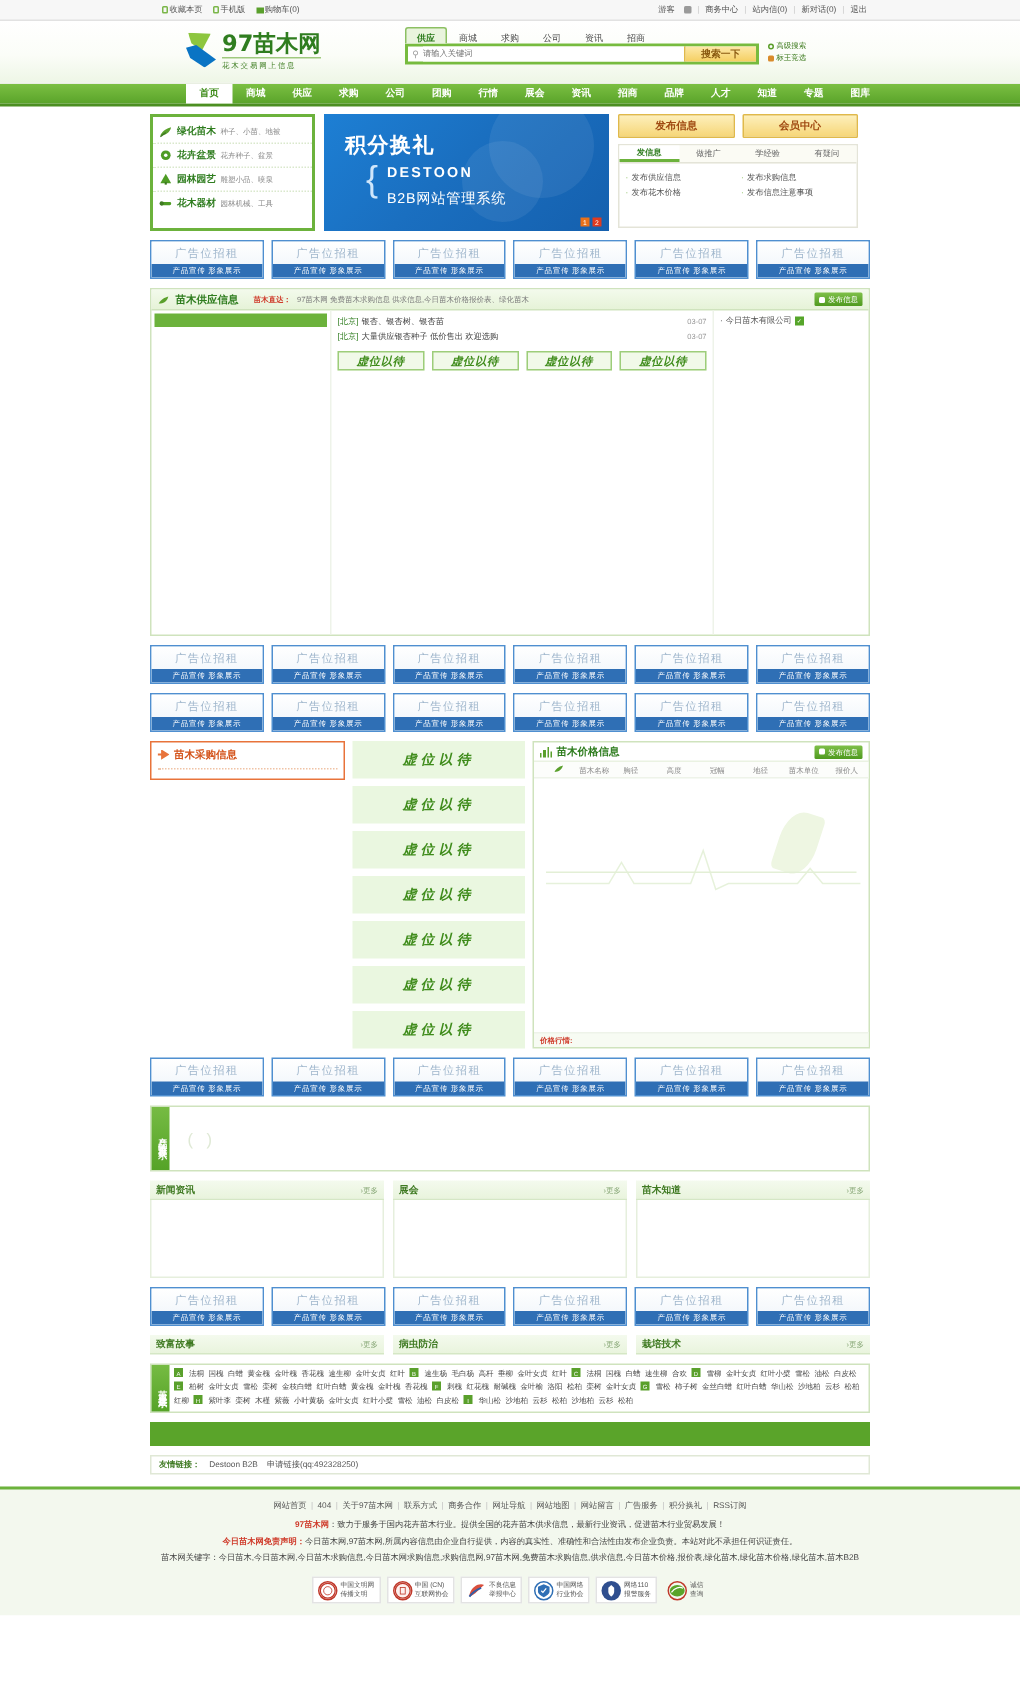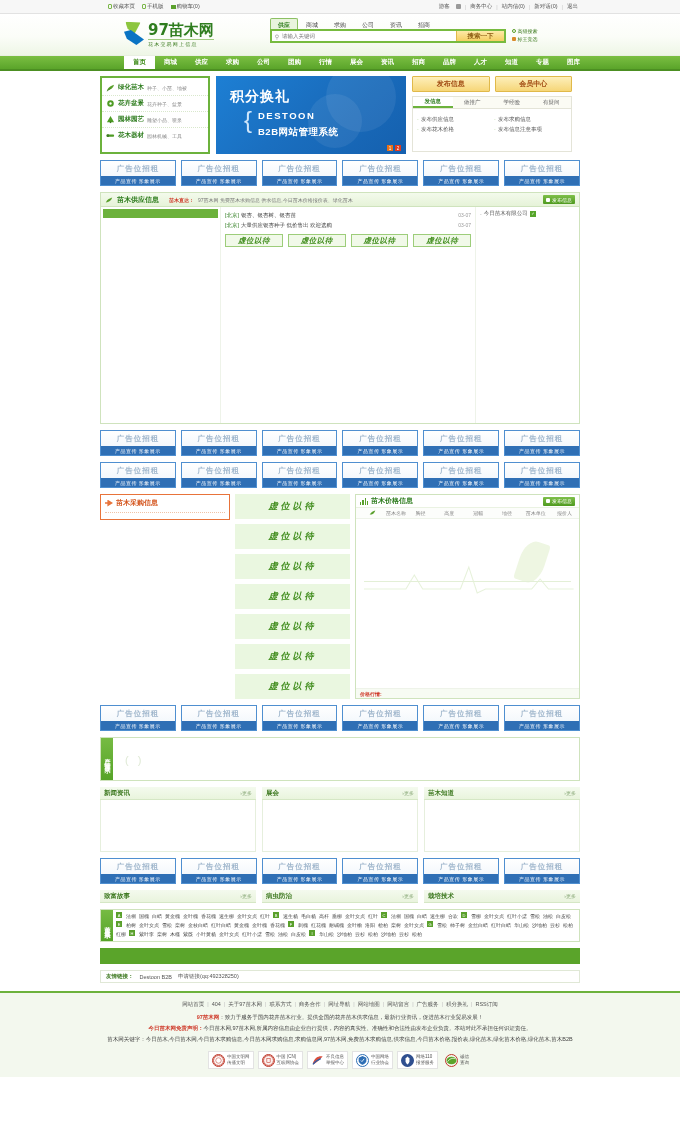--- a/index.html
+++ b/index.html
@@ -103,21 +103,21 @@
   .banner{
     width:190px; height:78px; position:relative; overflow:hidden;
     background:linear-gradient(135deg,#1d7fd4 0%,#1a6fc0 45%,#1560ae 100%);
   }
   .banner .circ{ position:absolute; border-radius:50%; background:rgba(255,255,255,.07);}
   .banner .c1{ width:70px;height:70px; right:10px; top:-14px;}
   .banner .c2{ width:54px;height:54px; right:44px; top:18px;}
   .b-l1{ position:absolute; left:14px; top:12px; color:#fff; font-size:14px; font-weight:bold; letter-spacing:1px;}
   .b-brace{ position:absolute; left:28px; top:32px; color:#cfe6fb; font-size:24px; line-height:24px; font-weight:300;}
   .b-l2{ position:absolute; left:42px; top:34px; color:#fff; font-size:9.5px; font-weight:bold; letter-spacing:1.5px;}
-  .b-l3{ position:absolute; left:42px; top:50px; color:#fff; font-size:9.5px; font-weight:bold; letter-spacing:.5px;}
+  .b-l3{ position:absolute; left:42px; top:50px; color:#fff; font-size:9.5px; font-weight:normal; letter-spacing:.5px;}
   .b-dots{ position:absolute; right:5px; bottom:3px; display:flex; gap:2px;}
   .b-dots span{ width:6px;height:6px; font-size:4.5px; color:#fff; display:flex; align-items:center; justify-content:center;}
   .b-dots .d1{ background:#e8711a; }
   .b-dots .d2{ background:#e03b1f; }
 
   .member{ width:160px; }
   .m-btns{ display:flex; gap:5px; }
   .m-btn{
     flex:1; height:16px; display:flex; align-items:center; justify-content:center;
     background:linear-gradient(to bottom,#fdefbb,#f6d678); border:1px solid #e0b94a;
@@ -137,21 +137,21 @@
   .m-links a:before{ content:"·"; position:absolute; left:2px; color:#8cc063;}
 
   
   .ads{ display:flex; gap:5px; margin-top:6px; }
   .ad{
     flex:1; height:26px; border:1px solid #4f8fd0; background:#fff;
     display:flex; flex-direction:column; overflow:hidden;
   }
   .ad-t{
     flex:1; display:flex; align-items:center; justify-content:center;
-    color:#9fb6cc; font-size:7.5px; font-weight:bold; letter-spacing:1px;
+    color:#9fb6cc; font-size:7.5px; font-weight:normal; letter-spacing:1px;
     background:linear-gradient(to bottom,#ffffff,#f4f8fc);
   }
   .ad-b{
     height:9px; background:#2f6fb5; color:#fff; font-size:5px;
     display:flex; align-items:center; justify-content:center; gap:3px; letter-spacing:.5px;
   }
 
   
   .panel{ border:1px solid #cfe3bd; background:#fff; margin-top:6px; }
   .panel-hd{

